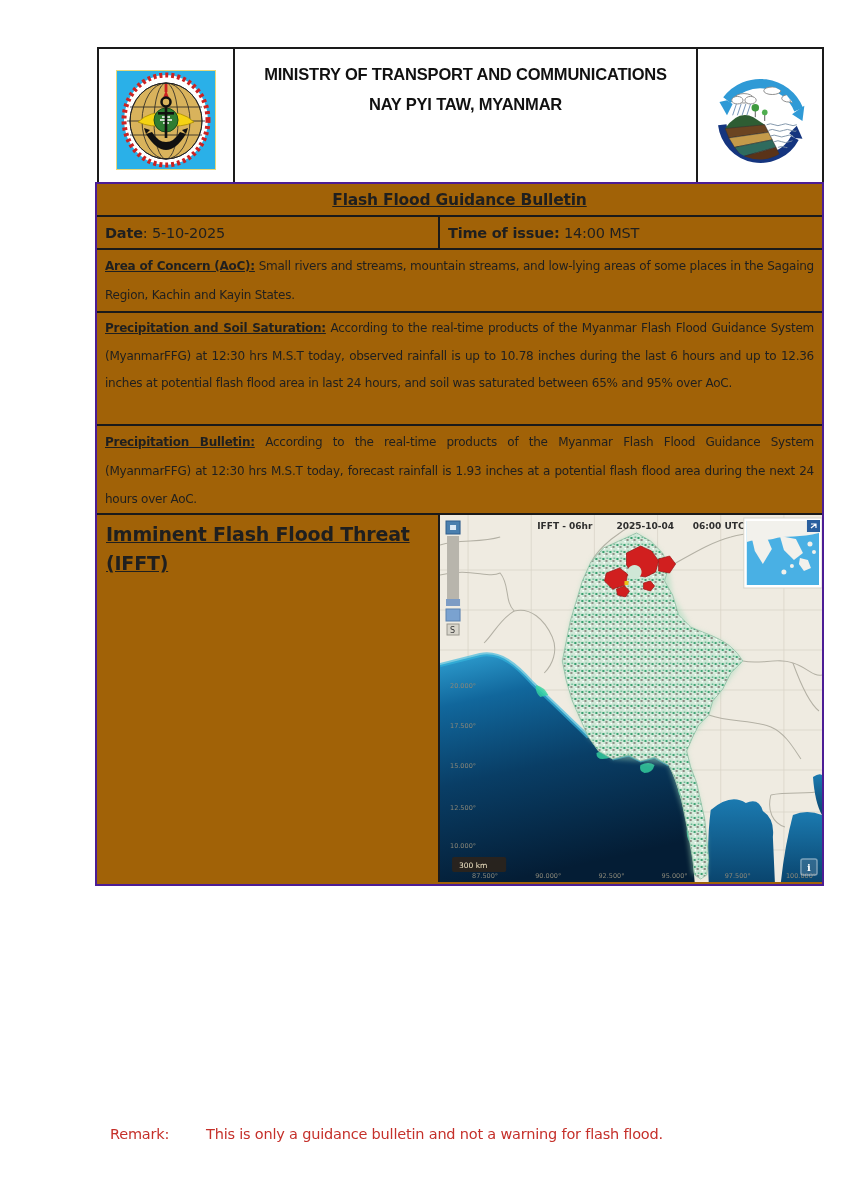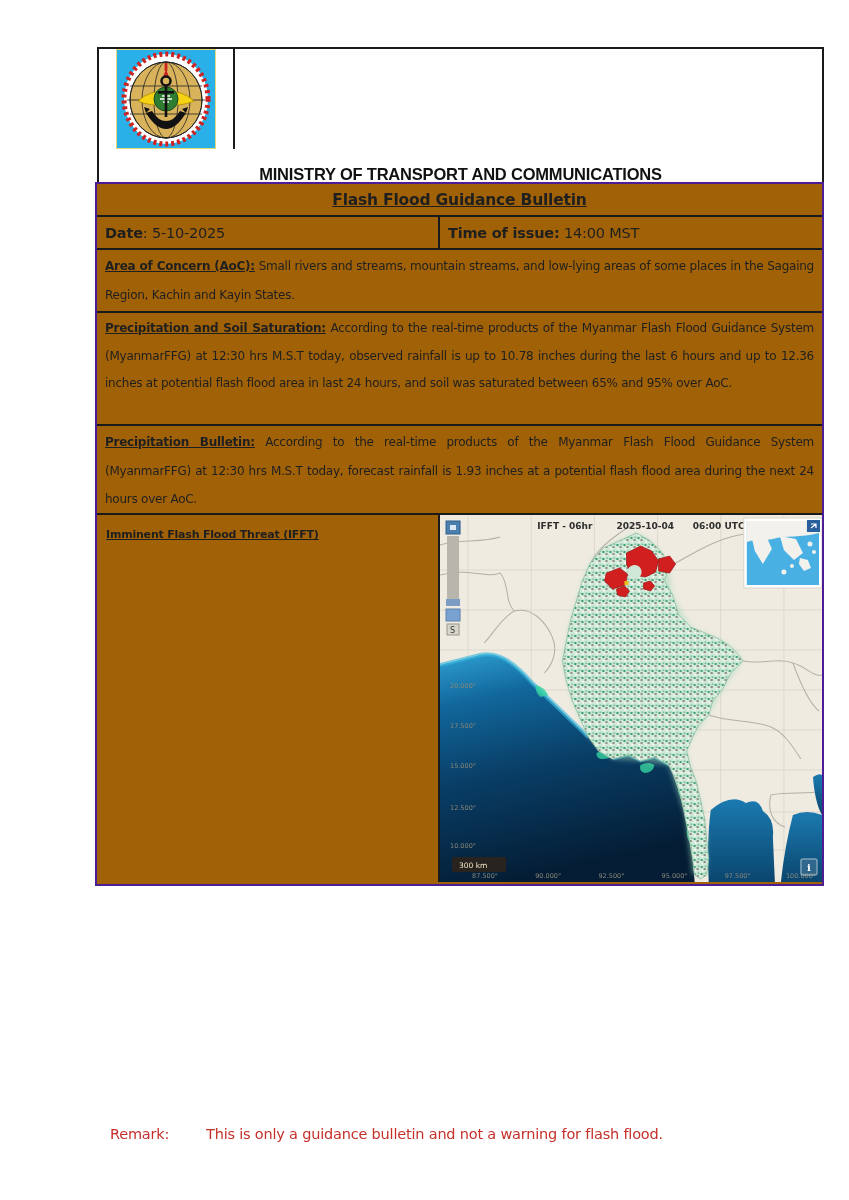--- a/index.html
+++ b/index.html
@@ -3,21 +3,21 @@
 <meta charset="utf-8">
 <style>
   * { margin:0; padding:0; box-sizing:border-box; }
   body {
     width:849px; height:1200px; position:relative; background:#ffffff;
     font-family:"DejaVu Sans", sans-serif; color:#1f1f1f; overflow:hidden;
   }
   
   .header-table{
     position:absolute; left:97px; top:47px; width:727px; height:145px;
-    border:2px solid #1a1a1a; display:flex; background:#fff;flex-direction:column;
+    border:2px solid #1a1a1a; display:flex; background:#fff;
   }
   .hcell-left{ width:136px; border-right:2px solid #1a1a1a; display:flex; align-items:center; justify-content:center; }
   .hcell-center{ flex:1; text-align:center; padding-top:10px; }
   .hcell-right{ width:126px; border-left:2px solid #1a1a1a; display:flex; align-items:center; justify-content:center; }
   .org-line{
     font-family:"Liberation Sans", sans-serif; font-weight:bold;
     font-size:16.5px; line-height:30px; letter-spacing:-0.2px; color:#111;
   }
   
   .main-table{
@@ -33,21 +33,21 @@
   .dcell-left{ width:343px; border-right:2px solid #1a1a1a; }
   .dcell-right{ flex:1; }
   .para{ padding:2px 8px 0 8px; text-align:justify; font-size:12px; letter-spacing:-0.25px; }
   .row-aoc{ height:63px; } .row-aoc .para{ line-height:29px; }
   .row-ps{ height:113px; } .row-ps .para{ line-height:27.5px; }
   .row-pf{ height:89px; } .row-pf .para{ line-height:28.5px; }
   .lbl{ font-weight:bold; text-decoration:underline; }
   .b{ font-weight:bold; }
   .row-ifft{ height:367px; display:flex; }
   .icell-text{ width:343px; border-right:2px solid #1a1a1a; padding:5px 9px; }
-  .ifft-head{ font-weight:bold; text-decoration:underline; font-size:11px; letter-spacing:-0.2px; line-height:29px; }
+  .ifft-head{ font-weight:bold; text-decoration:underline; font-size:19px; letter-spacing:-0.2px; line-height:29px; }
   .ifft-body{ text-align:justify; font-size:14.5px; letter-spacing:-0.2px; line-height:30px; }
   .icell-map{ flex:1; position:relative; background:#efebe1; }
   .icell-map svg{ position:absolute; left:0; top:0; width:100%; height:100%; }
   
   .remark{ position:absolute; left:110px; top:1126px; display:flex; font-size:14.5px; letter-spacing:-0.2px; }
   .remark .r-label{ width:96px; color:#c5302a; }
   .remark .r-text{ color:#c5302a; }
   
   .seal-wrap{ width:100px; height:100px; }
 </style>

